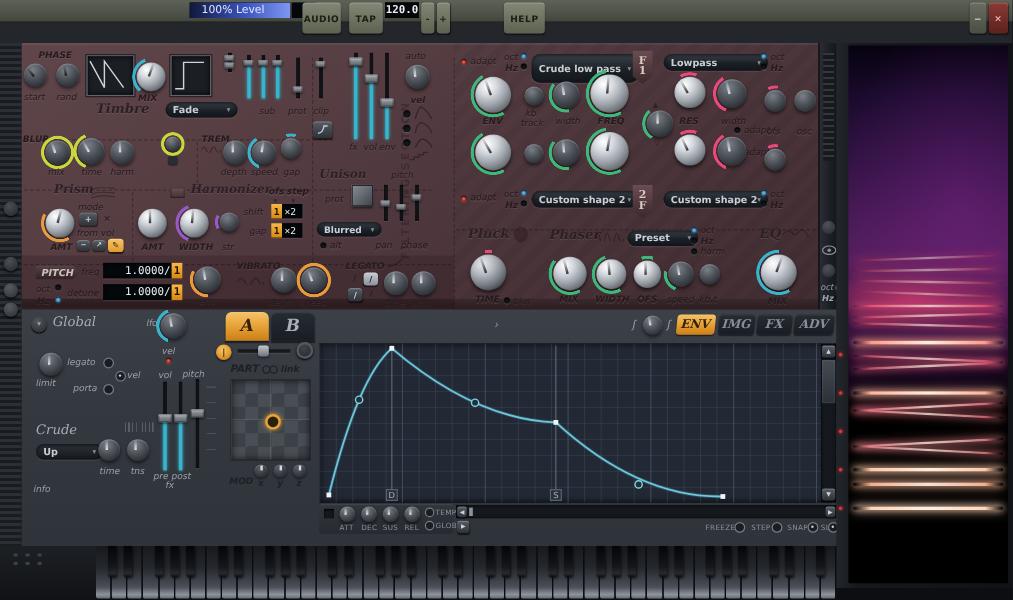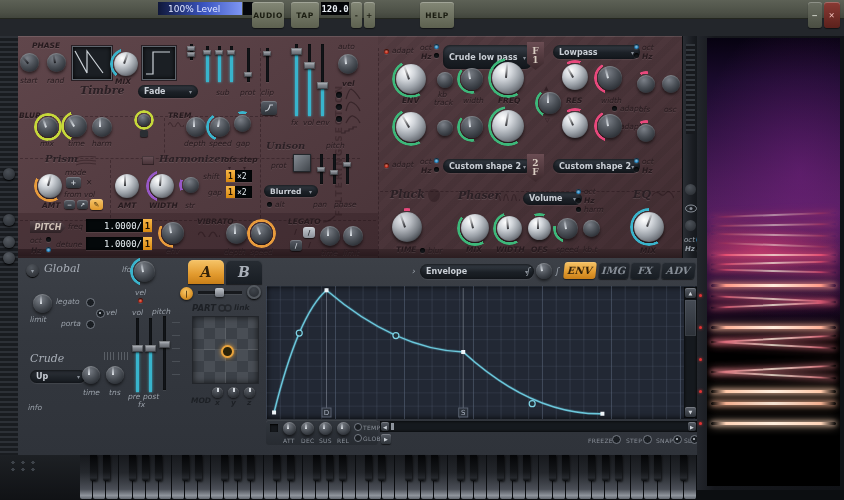--- a/index.html
+++ b/index.html
@@ -543,21 +543,21 @@
     </div>
   <span class="sl slb" style="left:396px;top:245px;">TIME</span>
   <div class="rd" style="left:420px;top:248px;width:5px;height:5px;"></div>
   <span class="sl" style="left:428px;top:246px;">blur</span>
 
   <span class="ttl" style="left:458px;top:189px;">Phaser</span>
   <svg class="abs" style="left:496px;top:189px;" width="24" height="12">
       <path d="M0,10 Q2,1 4,10 T8,10 T12,10 T16,10 T20,10 T24,10" fill="none" stroke="rgba(30,15,20,.4)" stroke-width="1.1"></path>
     </svg>
   <div class="dd" style="left:523px;top:192px;width:47px;height:13px;">
-      <span>Volume</span>
+      <span>Preset</span>
       <span class="ar">▾</span>
     </div>
   <div class="rd on" style="left:576px;top:189px;width:5px;height:5px;"></div>
   <span class="sl" style="left:584px;top:187px;">oct</span>
   <div class="rd" style="left:576px;top:198px;width:5px;height:5px;"></div>
   <span class="sl slb" style="left:584px;top:196px;">Hz</span>
   <div class="rd" style="left:576px;top:207px;width:5px;height:5px;"></div>
   <span class="sl" style="left:584px;top:205px;">harm</span>
   <div class="kn chrome" style="left:461px;top:214px;width:28px;height:28px;">
       <i class="ring" style="--c:#3db87a;--f:150deg;--s:160deg;"></i>
@@ -694,24 +694,20 @@
       <i></i>
     </div>
   <div class="xknob" style="left:244px;top:387px;width:11px;height:11px;">
       <i></i>
     </div>
   <span class="gl" style="left:215px;top:398px;font-weight:bold;color:#1d2025;">x</span>
   <span class="gl" style="left:231px;top:398px;font-weight:bold;color:#1d2025;">y</span>
   <span class="gl" style="left:247px;top:398px;font-weight:bold;color:#1d2025;">z</span>
 
   <span class="gl" style="left:412px;top:266px;font-size:9px;">›</span>
-  <div class="dd" style="left:420px;top:264px;width:102px;height:15px;border-radius:8px;">
-      <span>Envelope</span>
-      <span class="ar">▾</span>
-    </div>
   <span class="gl" style="left:527px;top:266px;font-size:9px;">ʃ</span>
   <div class="kn dark" style="left:536px;top:263px;width:16px;height:16px;">
       <i class="ptr lt" style="transform:rotate(170deg);"></i>
     </div>
   <span class="gl" style="left:556px;top:266px;font-size:9px;">ʃ</span>
   <div class="tab on" style="left:564px;top:262px;width:32px;height:17px;">ENV</div>
   <div class="tab" style="left:599px;top:262px;width:30px;height:17px;">IMG</div>
   <div class="tab" style="left:631px;top:262px;width:29px;height:17px;">FX</div>
   <div class="tab" style="left:662px;top:262px;width:33px;height:17px;">ADV</div>
 

